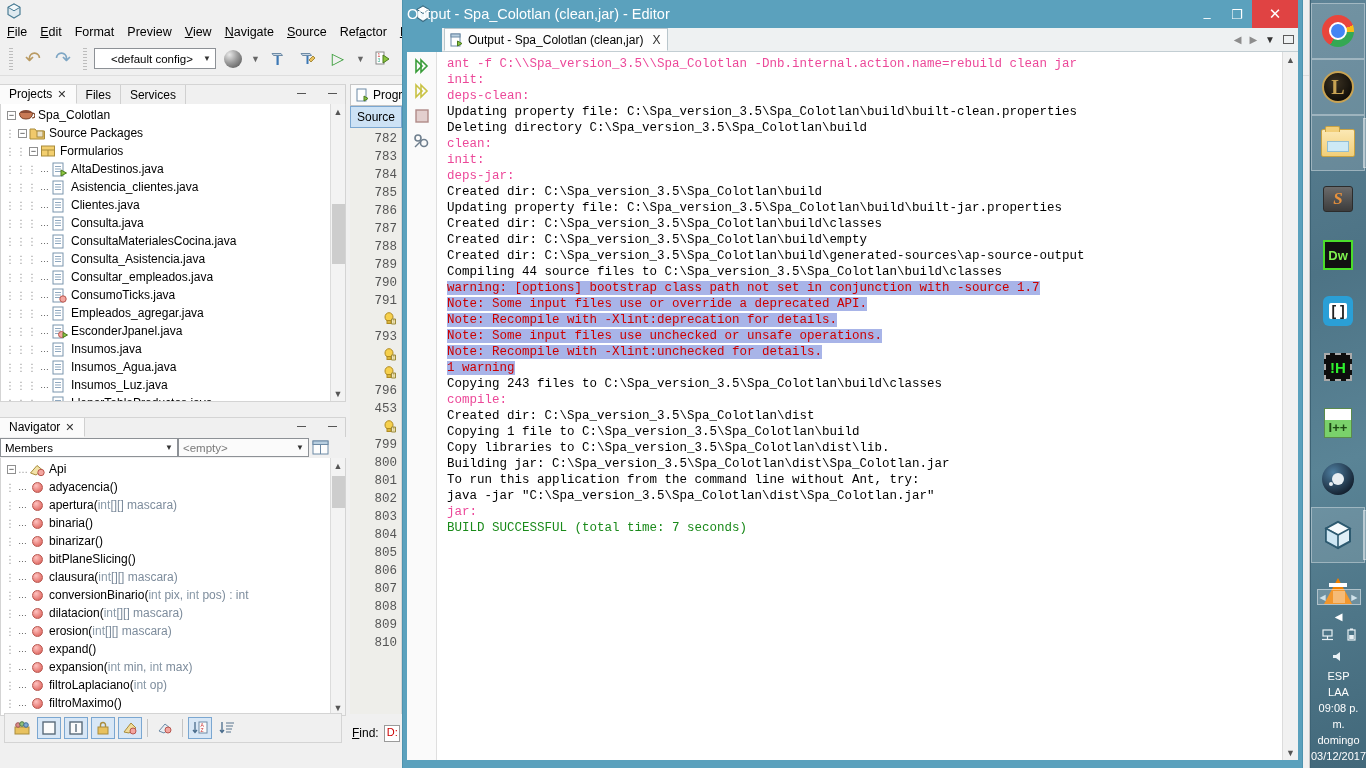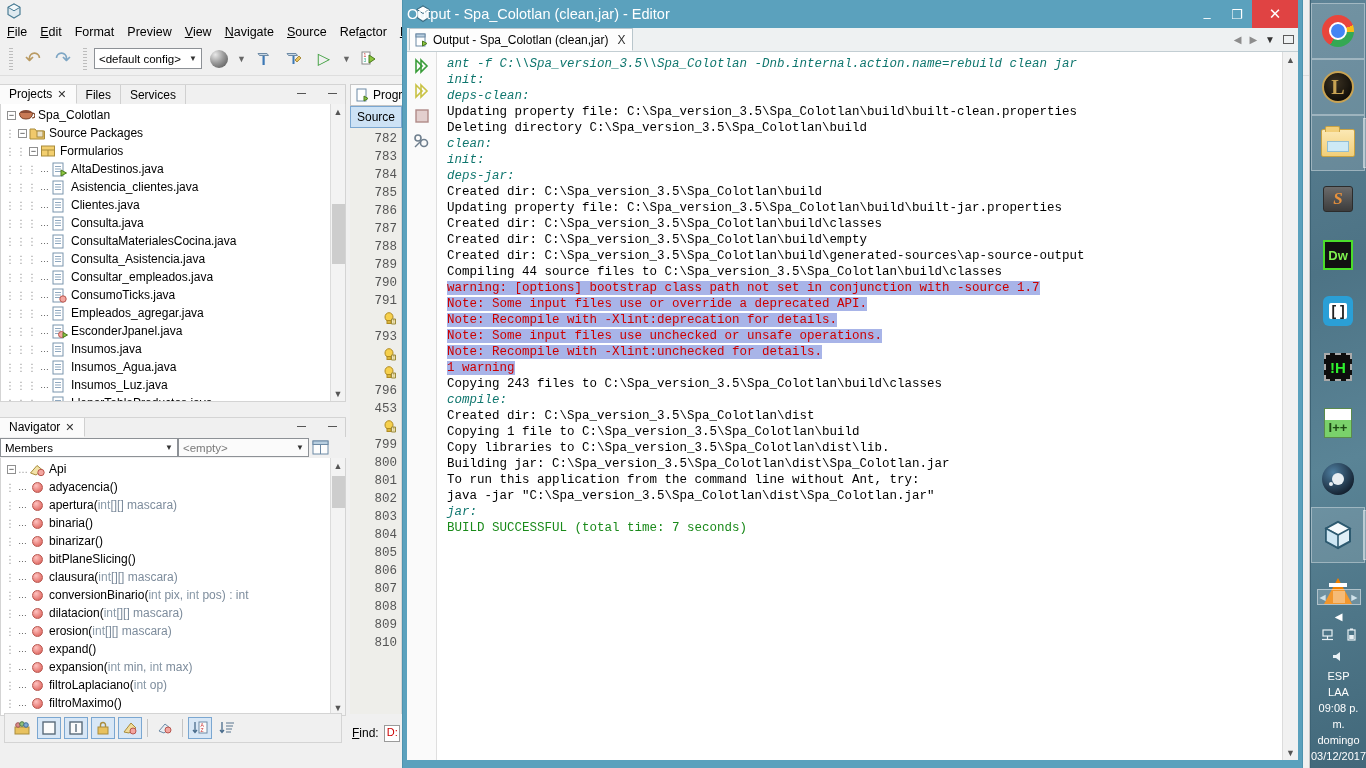--- a/index.html
+++ b/index.html
@@ -39,22 +39,22 @@
   .tb-grip { width:4px; height:22px;
     background: repeating-linear-gradient(to bottom,#bdbdbd 0 1px,transparent 1px 3px);
     margin:0 3px;
   }
   .tb-btn { width:26px; height:26px; display:flex; align-items:center; justify-content:center; }
   .arrow-undo, .arrow-redo {
     font-size:19px; color:#b99a62; line-height:1;
   }
   .arrow-redo { color:#7ea6c4; }
   .config-combo {
-    width:108px; height:21px; background:#fff; border:1px solid #8d9196;
-    display:flex; align-items:center; padding-left:4px; font-size:11.5px;
+    width:122px; height:21px; background:#fff; border:1px solid #8d9196;
+    display:flex; align-items:center; padding-left:16px; font-size:11.5px;
     justify-content:space-between;
   }
   .combo-caret { font-size:8px; color:#333; padding-right:4px; }
   .sep-dot { font-size:9px; color:#666; padding:0 1px; }
   .globe {
     width:18px;height:18px;border-radius:50%;
     background:radial-gradient(circle at 30% 26%, #e8e8e8 0%, #9b9b9b 45%, #4a4a4a 100%);
   }
   .hammer, .broom, .play-g, .debug-i { font-size:15px; line-height:1; }
   .play-g { color:#3a9d3a; font-size:16px; }
@@ -156,21 +156,21 @@
     position:absolute; left:0; right:0; font-size:14.5px; color:#fff;
   }
   .win-ctrls { position:absolute; right:0; top:0; display:flex; height:28px; }
   .wc { width:30px; display:flex; align-items:center; justify-content:center;
      color:#fff; font-size:13px; }
   .wc.close { background:#e04343; width:46px; font-size:15px; }
   .wc.min { align-items:flex-start; padding-top:10px; }
 
   #out-tabbar {
     height:24px; background:#eef1f2; display:flex; align-items:center;
-    border-bottom:1px solid #c3ced3; position:relative;
+    border-bottom:1px solid #c3ced3; position:relative;margin-left:35px;
   }
   .otab {
     height:23px; display:flex; align-items:center; gap:5px; padding:0 7px 0 5px;
     background:#fdfdfd; border:1px solid #b9c6cc; border-bottom:1px solid #fdfdfd;
     font-size:12px; margin-left:2px;
   }
   .otab .x { font-size:12px; color:#333; padding-left:4px; }
   .otab-right { position:absolute; right:4px; display:flex; align-items:center; gap:8px;
      font-size:10px; color:#8d8d8d; }
   .sqr { width:11px;height:9px;border:1.5px solid #5a5a5a; }
@@ -179,21 +179,21 @@
       background:#fff; display:flex; }
   #out-sidebtns { width:30px; background:#fafafa; border-right:1px solid #dfdfdf;
       padding-top:4px; display:flex; flex-direction:column; align-items:center; gap:5px;}
   .sb-ico { width:22px;height:20px;display:flex;align-items:center;justify-content:center; }
 
   #out-text {
     flex:1; overflow:hidden; padding:4px 0 0 10px;
     font-family:"Liberation Mono", monospace; font-size:12.5px; line-height:16px;
     white-space:pre; color:#000;
   }
-  #out-text .dim { color:#0f766e;font-style:italic; }
+  #out-text .dim { color:#ec4899; }
   #out-text .hl { background:#a8b4e8; color:#cc0000; }
   #out-text .ok { color:#1a8a1a; }
 
   #out-scroll { width:16px; background:#f1f1f1; border-left:1px solid #dcdcdc;
      position:relative; }
   .os-arrow { height:15px;display:flex;align-items:center;justify-content:center;
      font-size:9px;color:#555; }
   .os-dn { position:absolute; bottom:0; left:0; right:0; }
 
   

